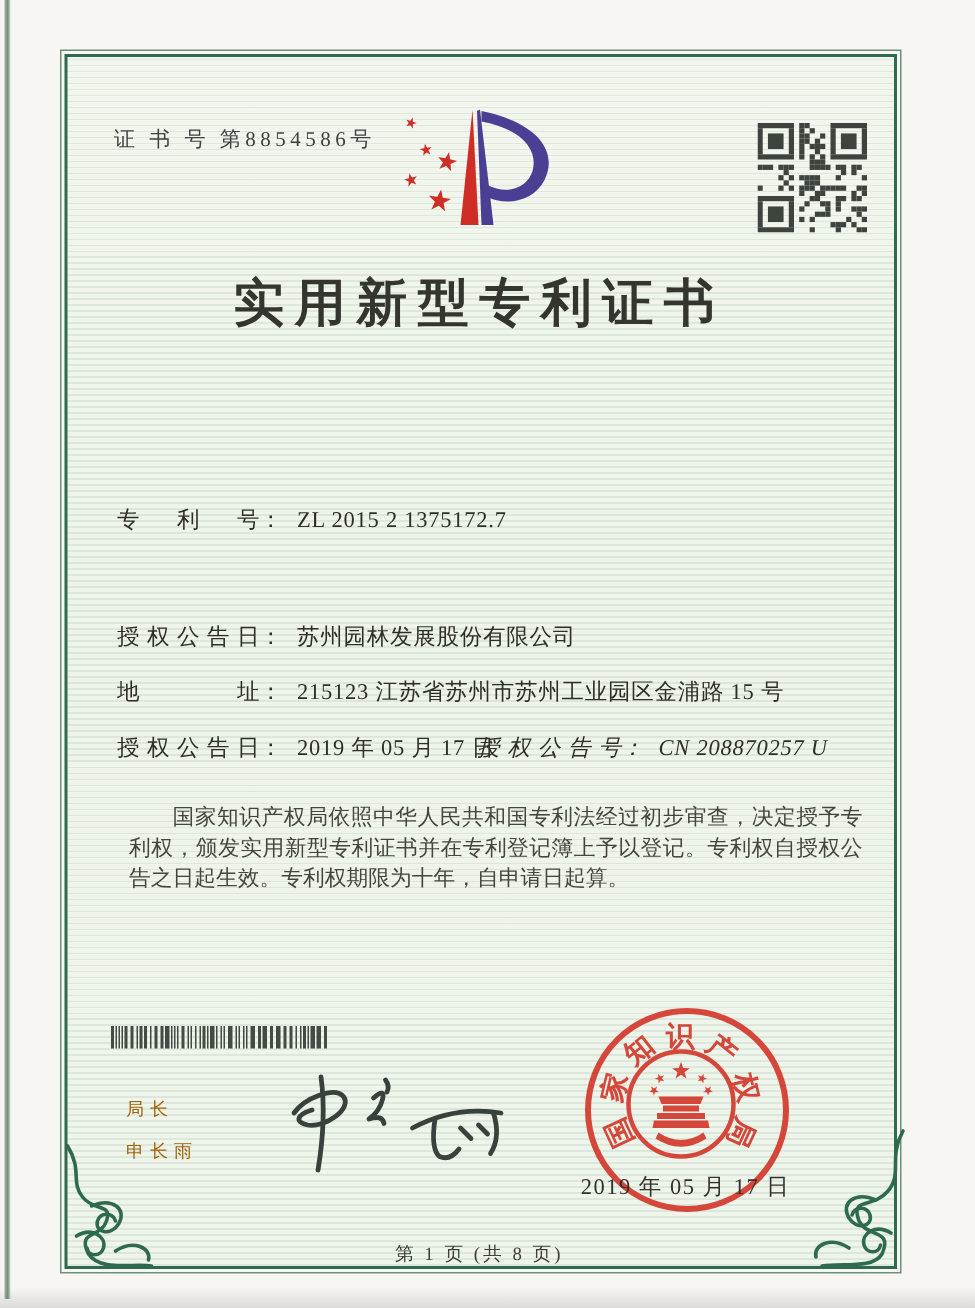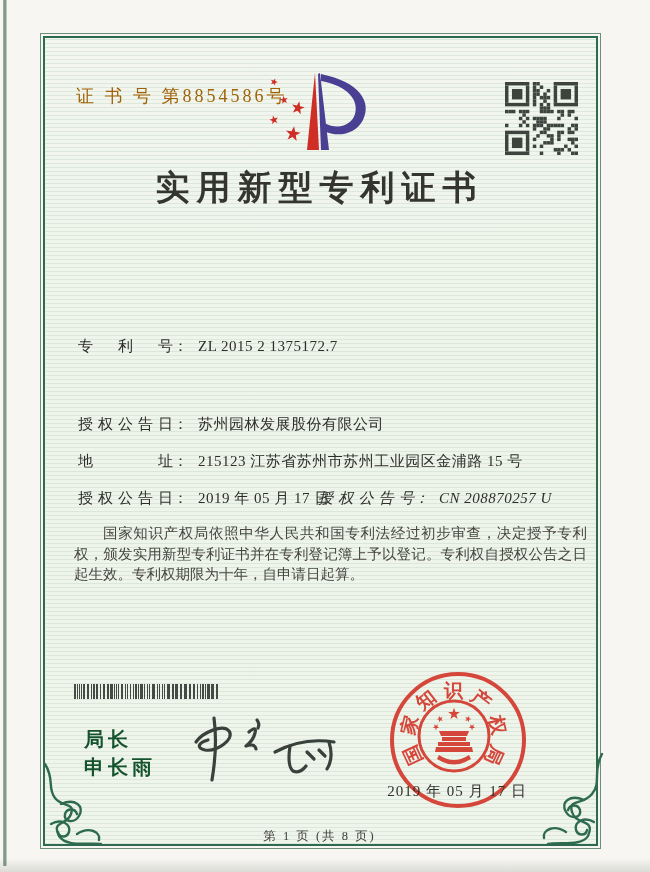--- a/index.html
+++ b/index.html
@@ -15,42 +15,42 @@
   
   .frame-outer{position:absolute;left:40px;top:33px;width:559px;height:814px;
     border:1px solid #6b9079;}
   .frame-inner{position:absolute;left:43px;top:36px;width:551px;height:806px;
     border:2px solid #2e6a4e;
     background:
       repeating-linear-gradient(0deg, rgba(96,150,114,.14) 0px, rgba(96,150,114,.14) 1px, rgba(255,255,255,0) 1px, rgba(255,255,255,0) 4px),
       linear-gradient(180deg,#f2f6ee 0%,#eef4ea 50%,#f0f5ec 100%);}
   .layer{position:absolute;left:0;top:0;width:650px;height:872px;}
 
-  .cert-no{position:absolute;left:76px;top:84px;font-size:18px;letter-spacing:3px;color:#a16207;}
+  .cert-no{position:absolute;left:76px;top:84px;font-size:14px;letter-spacing:3px;color:#404040;}
   .logo{position:absolute;left:260px;top:68px;width:142px;height:102px;}
   .qr{position:absolute;left:505px;top:82px;width:73px;height:73px;}
-  .title{position:absolute;left:40px;top:165px;width:559px;text-align:center;
+  .title{position:absolute;left:40px;top:179px;width:559px;text-align:center;
     font-size:34px;letter-spacing:7px;color:#35352f;font-weight:600;}
 
   .row{position:absolute;left:78px;font-size:15px;color:#2e2e29;white-space:nowrap;}
   .row-label{display:inline-block;width:95px;text-align:justify;text-align-last:justify;color:#2e2e29;}
   .colon{display:inline-block;margin-right:10px;}
   .row-value{letter-spacing:.5px;}
   .pair2{position:absolute;left:240px;top:0;font-style:italic;}
   .pair2 .row-label{width:96px;}
 
   .body-text{position:absolute;left:74px;top:523px;width:513px;
     font-size:14.5px;line-height:20.5px;color:#45453e;text-align:justify;}
-  .body-text p{margin:0;text-indent:2em;}
+  .body-text p{margin:12px;text-indent:2em;}
 
   .barcode{position:absolute;left:74px;top:684px;height:15px;display:flex;align-items:stretch;}
   .barcode .bar{background:#444b45;}
 
-  .signer{position:absolute;left:84px;top:725px;font-size:20px;line-height:28px;
-    color:#14532d;letter-spacing:4px;font-weight:bold;}
+  .signer{position:absolute;left:84px;top:725px;font-size:12px;line-height:28px;
+    color:#a16207;letter-spacing:4px;}
   .signature{position:absolute;left:183px;top:700px;width:170px;height:92px;}
 
   .seal{position:absolute;left:390px;top:672px;width:128px;height:128px;
     border:4.5px solid #d43a2e;border-radius:50%;opacity:.93;}
   .seal-char{position:absolute;font-size:19px;font-weight:700;color:#d43a2e;
     font-family:"Liberation Serif",serif;}
   .seal-emblem{position:absolute;left:415px;top:697px;width:78px;height:78px;opacity:.93;}
   .seal-date{position:absolute;left:372px;top:782px;width:170px;text-align:center;
     font-size:15px;color:#31312c;letter-spacing:1px;}
 

